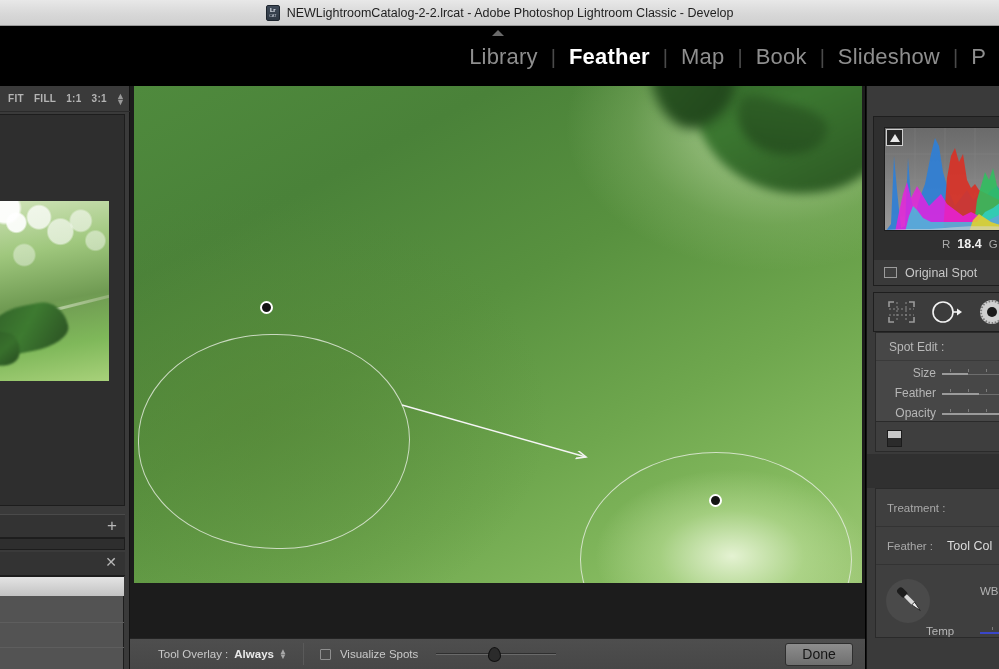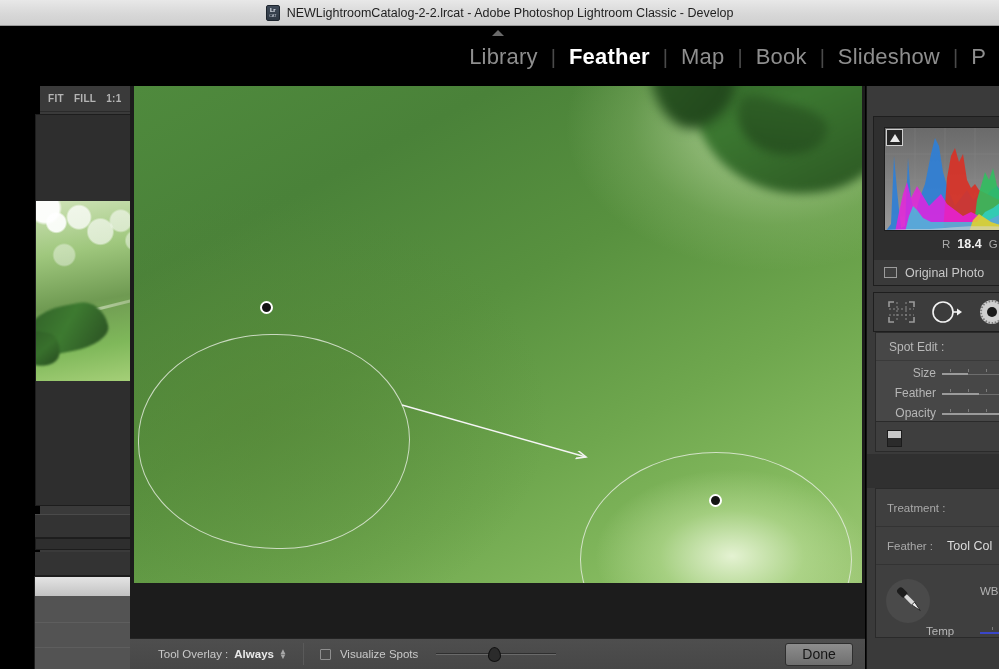--- a/index.html
+++ b/index.html
@@ -52,21 +52,20 @@
     letter-spacing: 0.2px;
   }
   .module-item.active { color: #ffffff; font-weight: bold; }
   .module-sep { color: #4a4a4a; font-size: 20px; }
 
   
   .leftpanel {
     position: absolute; left: 0; top: 86px; width: 130px; height: 583px;
     background: #3a3a3a;
     border-right: 1px solid #131313;
-    margin-left: 40px;
   }
   .zoom-row {
     position: absolute; left: 0; top: 0; width: 130px; height: 26px;
     display: flex; align-items: center; gap: 0px;
     border-bottom: 1px solid #2a2a2a;
   }
   .zoom-item {
     font-size: 10px; color: #b4b4b4; font-weight: bold; padding: 0 5px; cursor: pointer;
     letter-spacing: 0.3px;
   }
@@ -483,21 +482,21 @@
       </div>
       <div class="hist-readout">
         <span class="hr-ch" style="margin-left:58px;">R</span>
         <span class="hr-val">18.4</span>
         <span class="hr-ch">G</span>
       </div>
     </div>
 
     <div class="orig-photo">
       <span class="op-check"></span>
-      <span class="op-label">Original Photo</span>
+      <span class="op-label">Original Spot</span>
     </div>
 
     <div class="toolstrip">
       <span class="tool-crop">
         <svg width="29" height="24" viewBox="0 0 29 24">
           <g fill="none" stroke="#9a9a9a" stroke-width="1.6">
             <path d="M2,7 L2,2 L7,2"></path>
               <path d="M22,2 L27,2 L27,7"></path>
             <path d="M27,17 L27,22 L22,22"></path>
               <path d="M7,22 L2,22 L2,17"></path>

